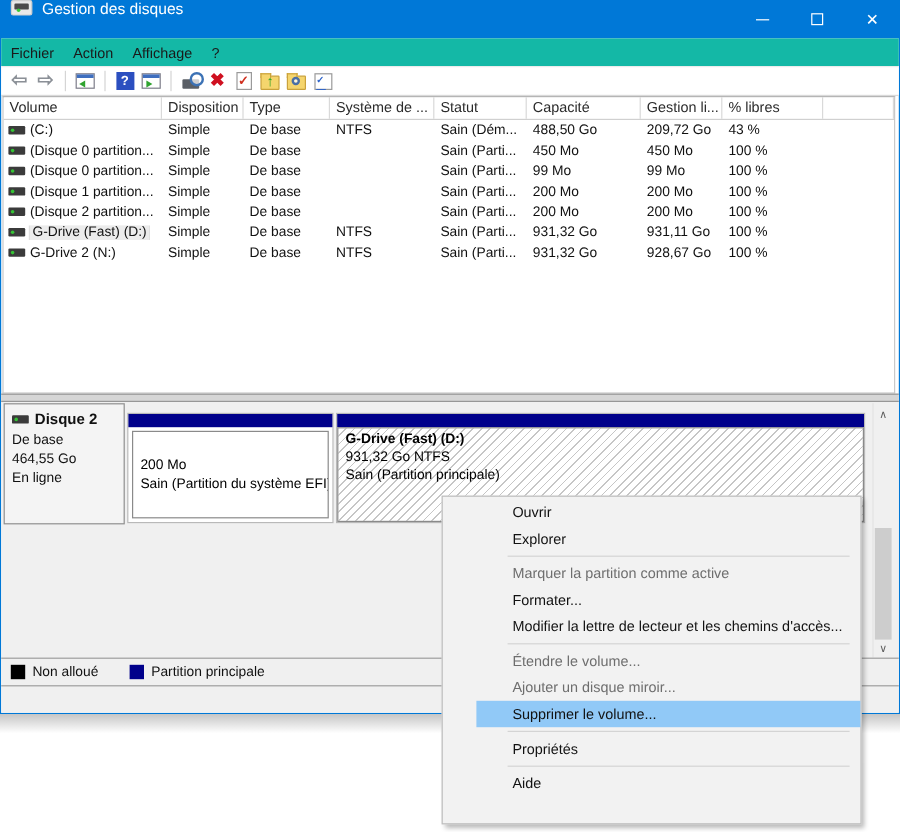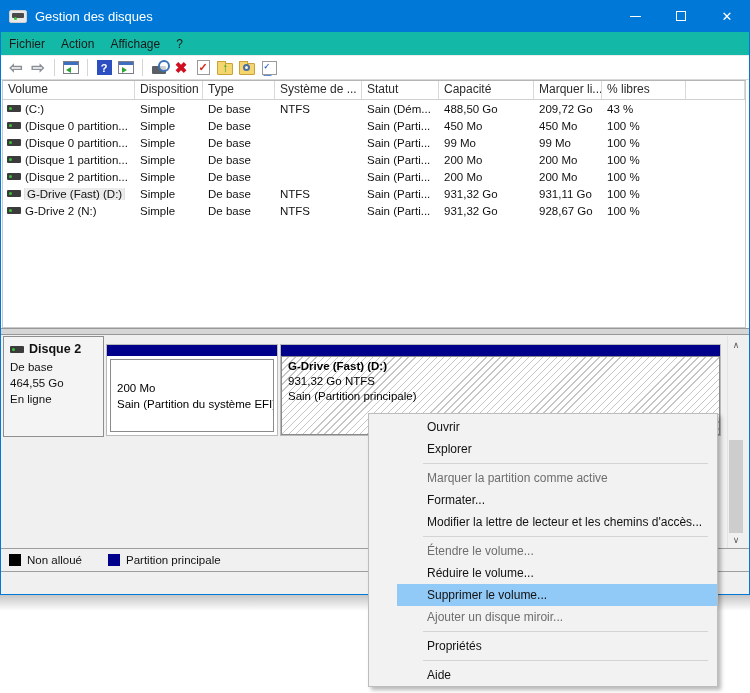--- a/index.html
+++ b/index.html
@@ -5,21 +5,21 @@
   * { margin:0; padding:0; box-sizing:border-box; }
   html,body { width:750px; height:693px; background:#ffffff; overflow:hidden;
               font-family:"Liberation Sans", sans-serif; }
 
   
   #window { position:absolute; left:0; top:0; width:750px; height:595px;
             background:#ffffff; border:1px solid #0078d7; border-top:none; }
 
   
   .titlebar { position:absolute; left:-1px; top:0; width:750px; height:32px;
-              background:#0078d7; display:flex; align-items:center; color:#fff; }
+              background:#0078d7; display:flex; color:#fff; }
   .app-icon { width:18px; height:13px; margin:0 8px 0 9px; background:#e9e9e9;
               border-radius:2px; position:relative; border:1px solid #cfcfcf; }
   .app-icon::before { content:""; position:absolute; left:2px; top:2px; right:2px; height:5px;
               background:#4a4a4a; border-radius:1px; }
   .app-icon::after { content:""; position:absolute; left:4px; bottom:2px; width:3px; height:3px;
               background:#37c837; border-radius:50%; }
   .title-text { font-size:13px; }
   .win-controls { margin-left:auto; display:flex; height:32px; }
   .win-btn { width:46px; height:32px; display:flex; align-items:center; justify-content:center;
              color:#fff; font-size:13px; }
@@ -208,21 +208,21 @@
   </div>
 
   <div class="top-pane">
     <div class="vt-grid vt-header">
       <div class="hcell">Volume</div>
       <div class="hcell">Disposition</div>
       <div class="hcell">Type</div>
       <div class="hcell">Système de ...</div>
       <div class="hcell">Statut</div>
       <div class="hcell">Capacité</div>
-      <div class="hcell">Marquer li...</div>
+      <div class="hcell">Gestion li...</div>
       <div class="hcell">% libres</div>
       <div class="hcell"></div>
     </div>
 
     <div class="vt-grid vt-row">
       <div class="cell volcell">
           <span class="drive-ico"></span>
           <span>(C:)</span>
         </div>
       <div class="cell">Simple</div>
@@ -373,20 +373,19 @@
 
 <div class="ctx">
   <div class="mi">Ouvrir</div>
   <div class="mi">Explorer</div>
   <div class="msep"></div>
   <div class="mi disabled">Marquer la partition comme active</div>
   <div class="mi">Formater...</div>
   <div class="mi">Modifier la lettre de lecteur et les chemins d'accès...</div>
   <div class="msep"></div>
   <div class="mi disabled">Étendre le volume...</div>
-  <div class="mi">Réduire le volume...</div>
+  <div class="mi disabled">Ajouter un disque miroir...</div>
   <div class="mi hot">Supprimer le volume...</div>
-  <div class="mi disabled">Ajouter un disque miroir...</div>
   <div class="msep"></div>
   <div class="mi">Propriétés</div>
   <div class="msep"></div>
   <div class="mi">Aide</div>
 </div>
 
 </body></html>

